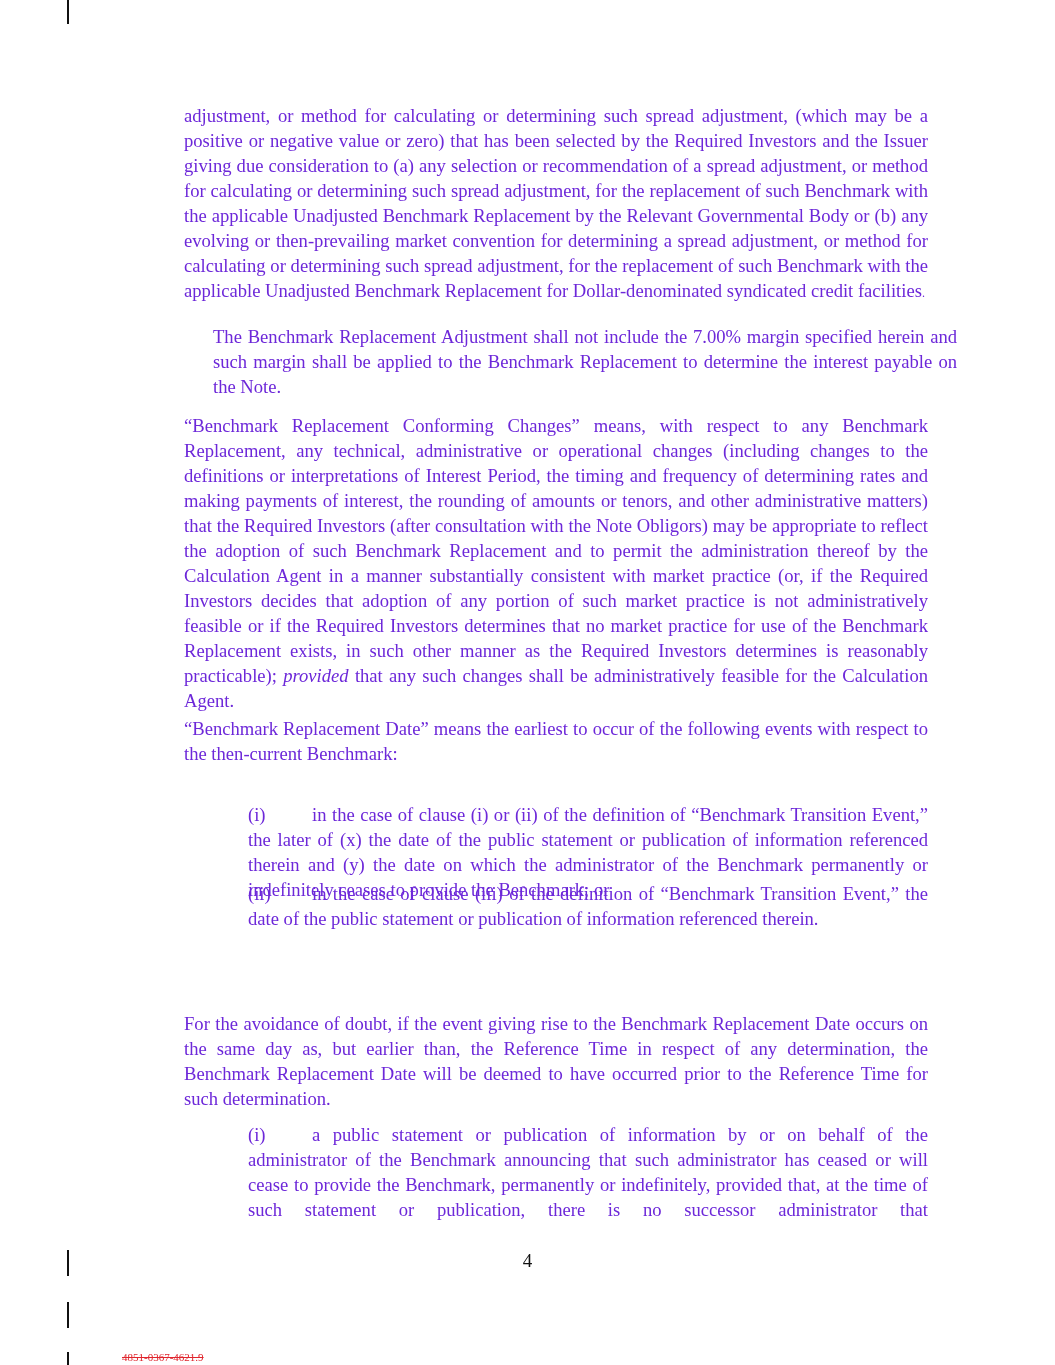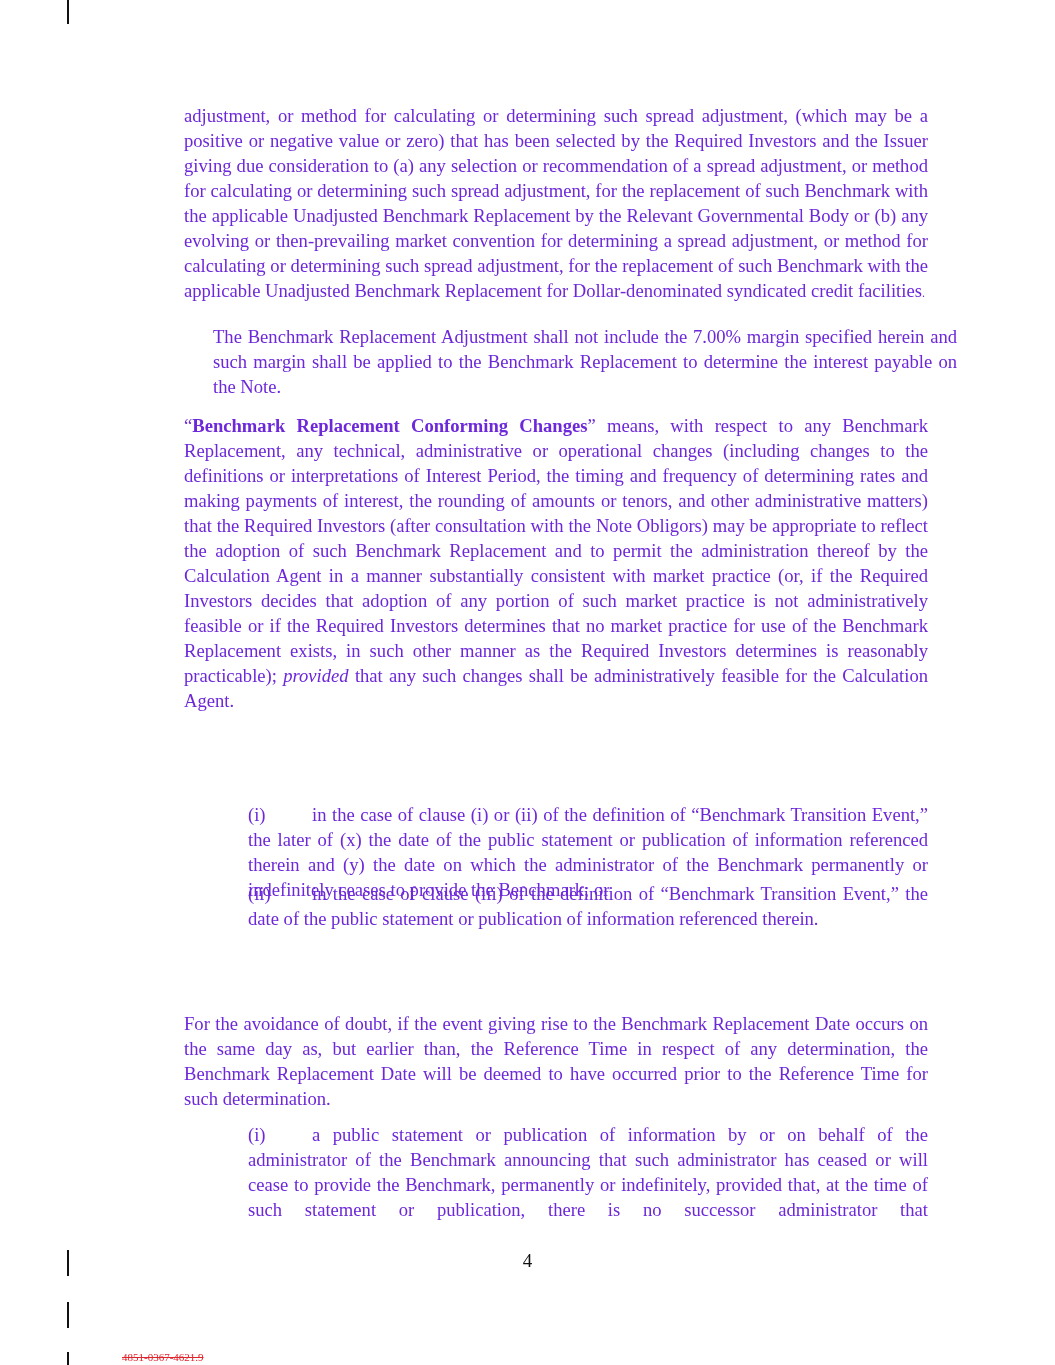--- a/index.html
+++ b/index.html
@@ -11,21 +11,21 @@
     width: 744px;
     font-family: "Liberation Serif", "DejaVu Serif", serif;
     font-size: 18.6px;
     line-height: 25px;
     color: #6d28d9;
     text-align: justify;
     margin: 0;
   }
   .text p { margin: 0; text-align: justify; }
   .text .last { text-align-last: left; }
-  b { font-weight: bold; }
+  b { font-weight: normal; }
   i { font-style: italic; }
   .change-bar { position: absolute; left: 67px; width: 2px; background: #111; }
   .page-number { position: absolute; left: 0; width: 1055px; top: 1250px; text-align: center;
     font-family: "Liberation Serif", serif; font-size: 19px; color: #111; }
   .doc-id { position: absolute; left: 122px; top: 1351px; font-family: "Liberation Serif", serif;
     font-size: 11px; color: #e0242c; text-decoration: line-through; }
   .small-dot { font-size: 12px; }
 </style>
 </head>
 <body>
@@ -42,20 +42,23 @@
   </div>
 
   <div class="text" style="top:324px;margin-left:29px;">
     <p class="last">The Benchmark Replacement Adjustment shall not include the 7.00% margin specified herein and such margin shall be applied to the Benchmark Replacement to determine the interest payable on the Note.</p>
   </div>
 
   <div class="text" style="top:413px;">
     <p class="last"><span>“</span><b>Benchmark Replacement Conforming Changes</b><span>” means, with respect to any Benchmark Replacement, any technical, administrative or operational changes (including changes to the definitions or interpretations of Interest Period, the timing and frequency of determining rates and making payments of interest, the rounding of amounts or tenors, and other administrative matters) that the Required Investors (after consultation with the Note Obligors) may be appropriate to reflect the adoption of such Benchmark Replacement and to permit the administration thereof by the Calculation Agent in a manner substantially consistent with market practice (or, if the Required Investors decides that adoption of any portion of such market practice is not administratively feasible or if the Required Investors determines that no market practice for use of the Benchmark Replacement exists, in such other manner as the Required Investors determines is reasonably practicable); </span><i>provided</i><span> that any such changes shall be administratively feasible for the Calculation Agent.</span></p>
   </div>
 
+  <div class="text" style="top:716px;">
+    <p class="last"><span>“</span><b>Benchmark Replacement Date</b><span>” means the earliest to occur of the following events with respect to the then-current Benchmark:</span></p>
+  </div>
 
   <div class="text" style="top:768px; left:248px; width:680px;margin-top:34px;">
     <p class="last"><span class="num" style="display:inline-block;width:64px;">(i)</span><span>in the case of clause (i) or (ii) of the definition of “Benchmark Transition Event,” the later of (x) the date of the public statement or publication of information referenced therein and (y) the date on which the administrator of the Benchmark permanently or indefinitely ceases to provide the Benchmark; or</span></p>
   </div>
 
   <div class="text" style="top:881px; left:248px; width:680px;">
     <p class="last"><span class="num" style="display:inline-block;width:64px;">(ii)</span><span>in the case of clause (iii) of the definition of “Benchmark Transition Event,” the date of the public statement or publication of information referenced therein.</span></p>
   </div>
 
   <div class="text" style="top:1011px;">

